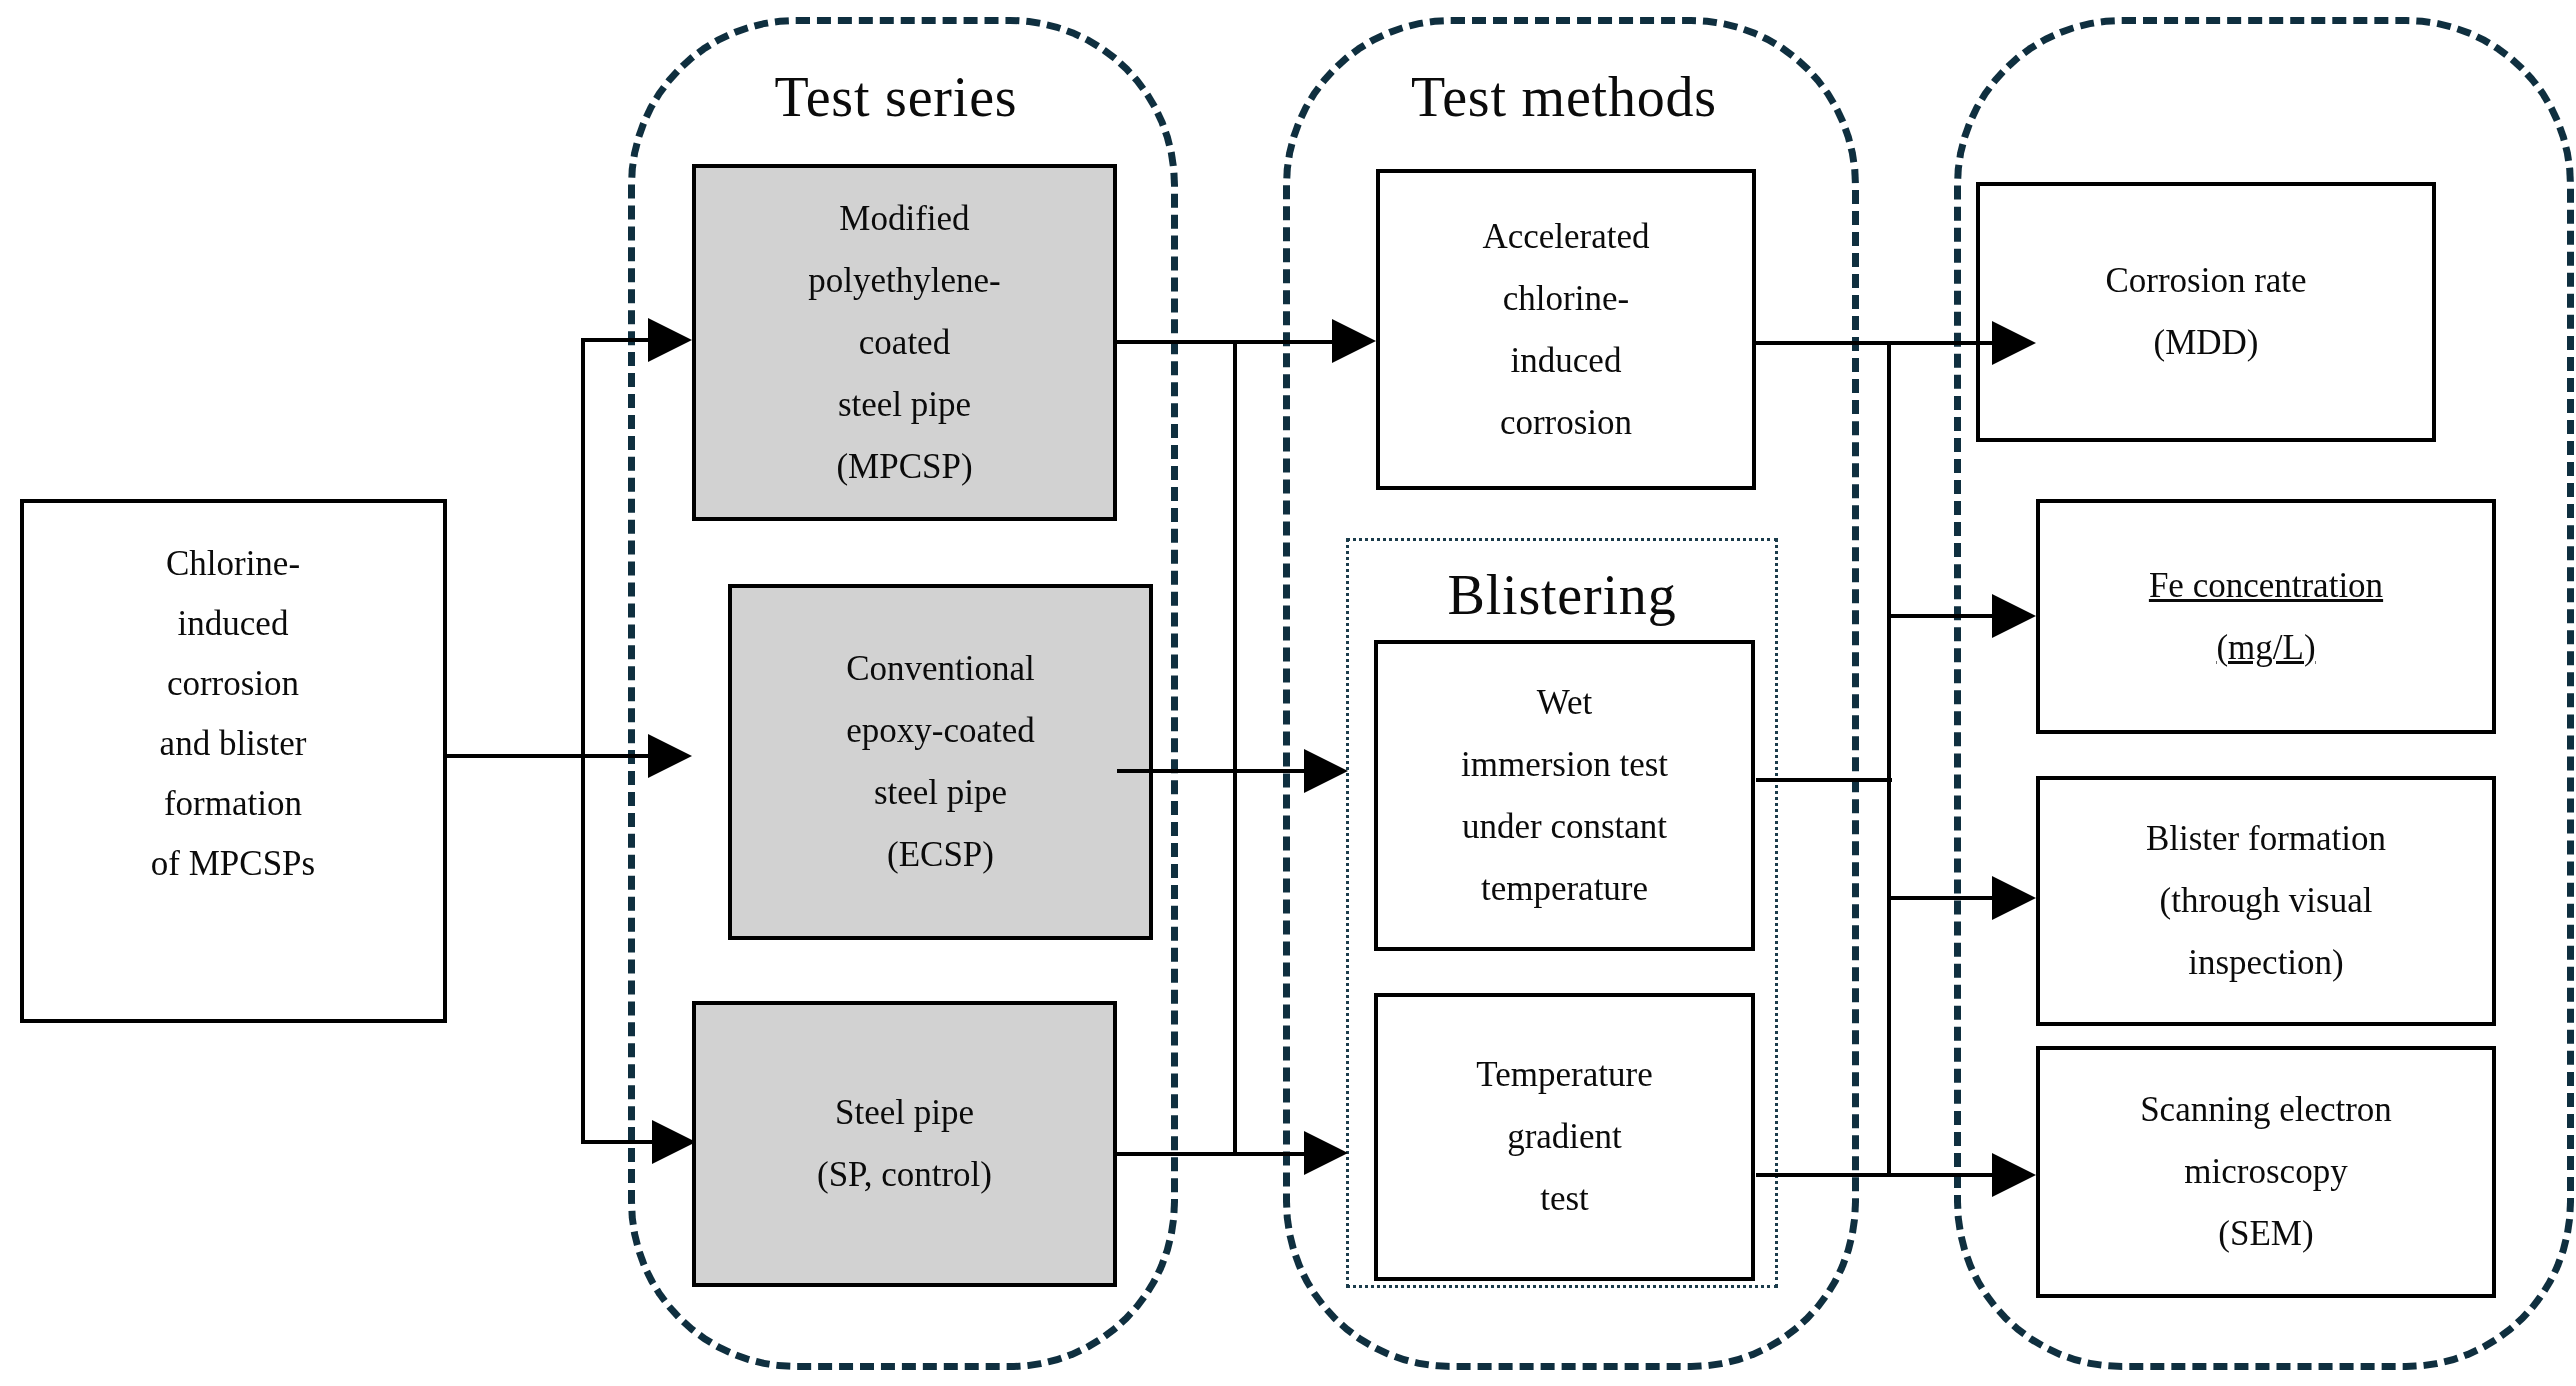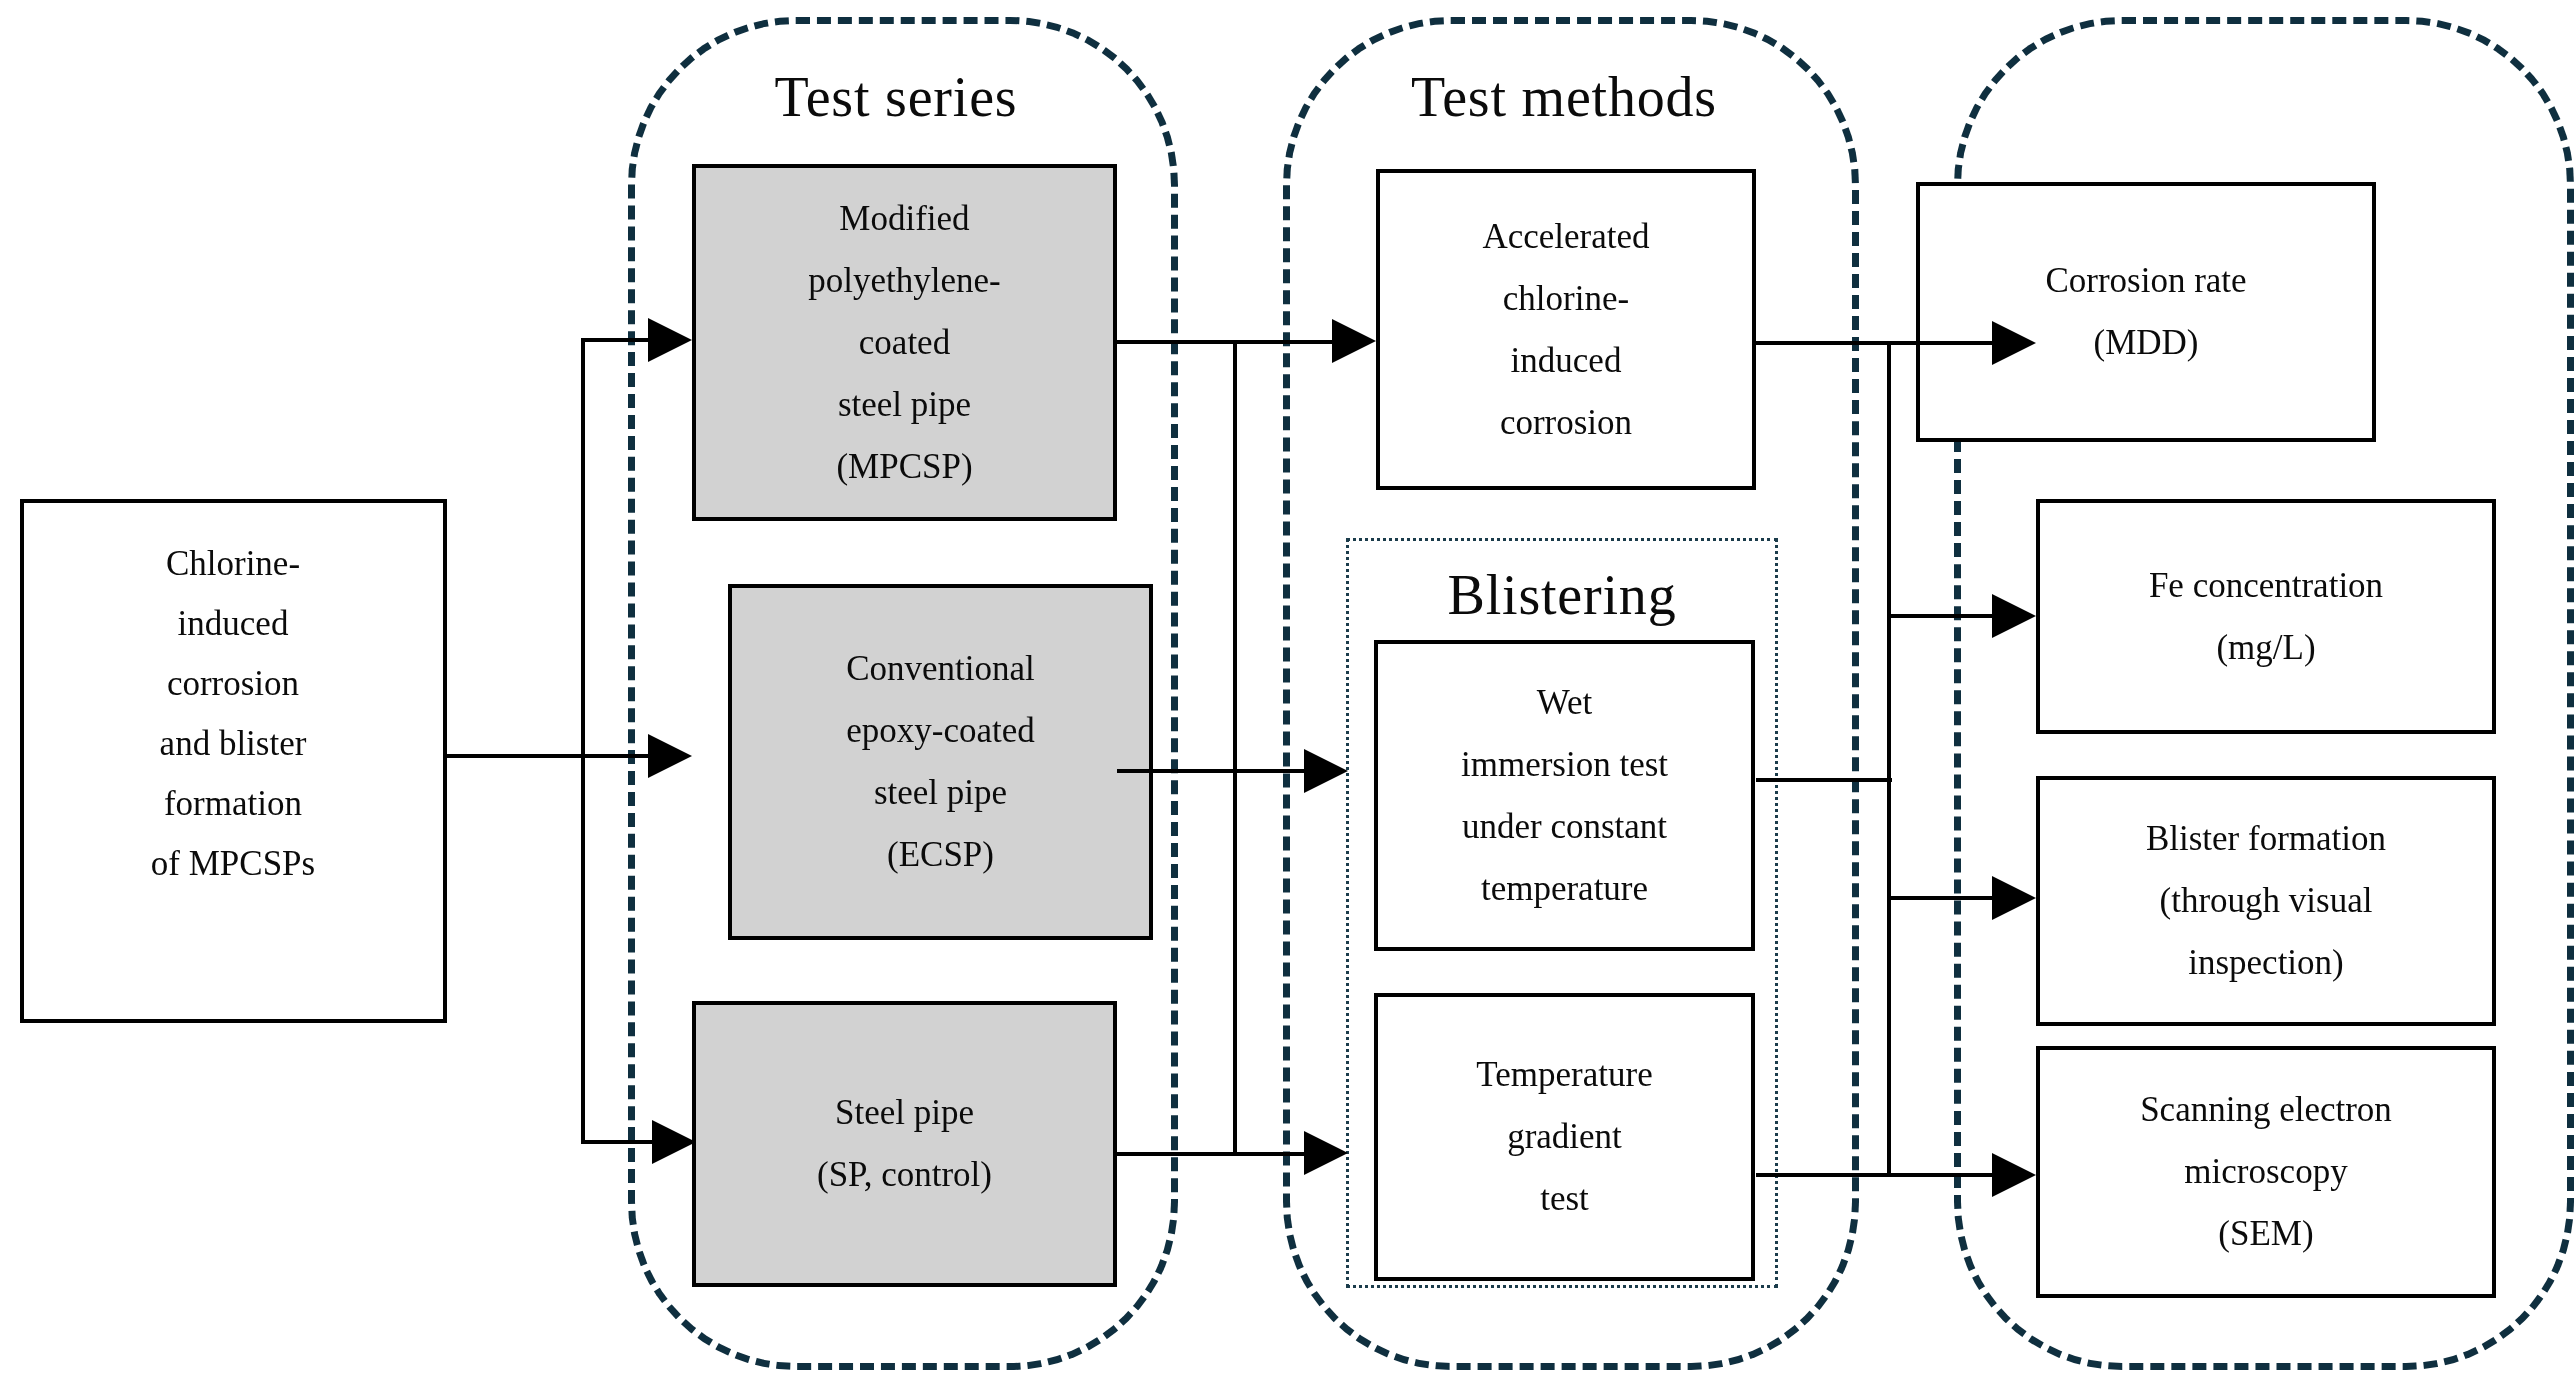--- a/index.html
+++ b/index.html
@@ -102,23 +102,23 @@
   <div class="group-title" style="left:1346px; top:563px; width:432px;">Blistering</div>
 
   <div class="node white" style="left:1374px; top:640px; width:381px; height:311px;">Wet
 immersion test
 under constant
 temperature</div>
   <div class="node white" style="left:1374px; top:993px; width:381px; height:288px;">Temperature
 gradient
 test</div>
 
-  <div class="node white" style="left:1916px; top:182px; width:460px; height:260px;">Corrosion rate
+  <div class="node white" style="left:1976px; top:182px; width:460px; height:260px;">Corrosion rate
 (MDD)</div>
-  <div class="node white" style="left:2036px; top:499px; width:460px; height:235px;">Fe concentration
+  <div class="node white" style="left:2036px; top:499px; width:460px; height:235px;text-decoration:underline;">Fe concentration
 (mg/L)</div>
   <div class="node white" style="left:2036px; top:776px; width:460px; height:250px;">Blister formation
 (through visual
 inspection)</div>
   <div class="node white" style="left:2036px; top:1046px; width:460px; height:252px;">Scanning electron
 microscopy
 (SEM)</div>
 
   <div class="hline" style="left:446px; top:754px; width:206px;"></div>
   <div class="vline" style="left:581px; top:338px; height:806px;"></div>

